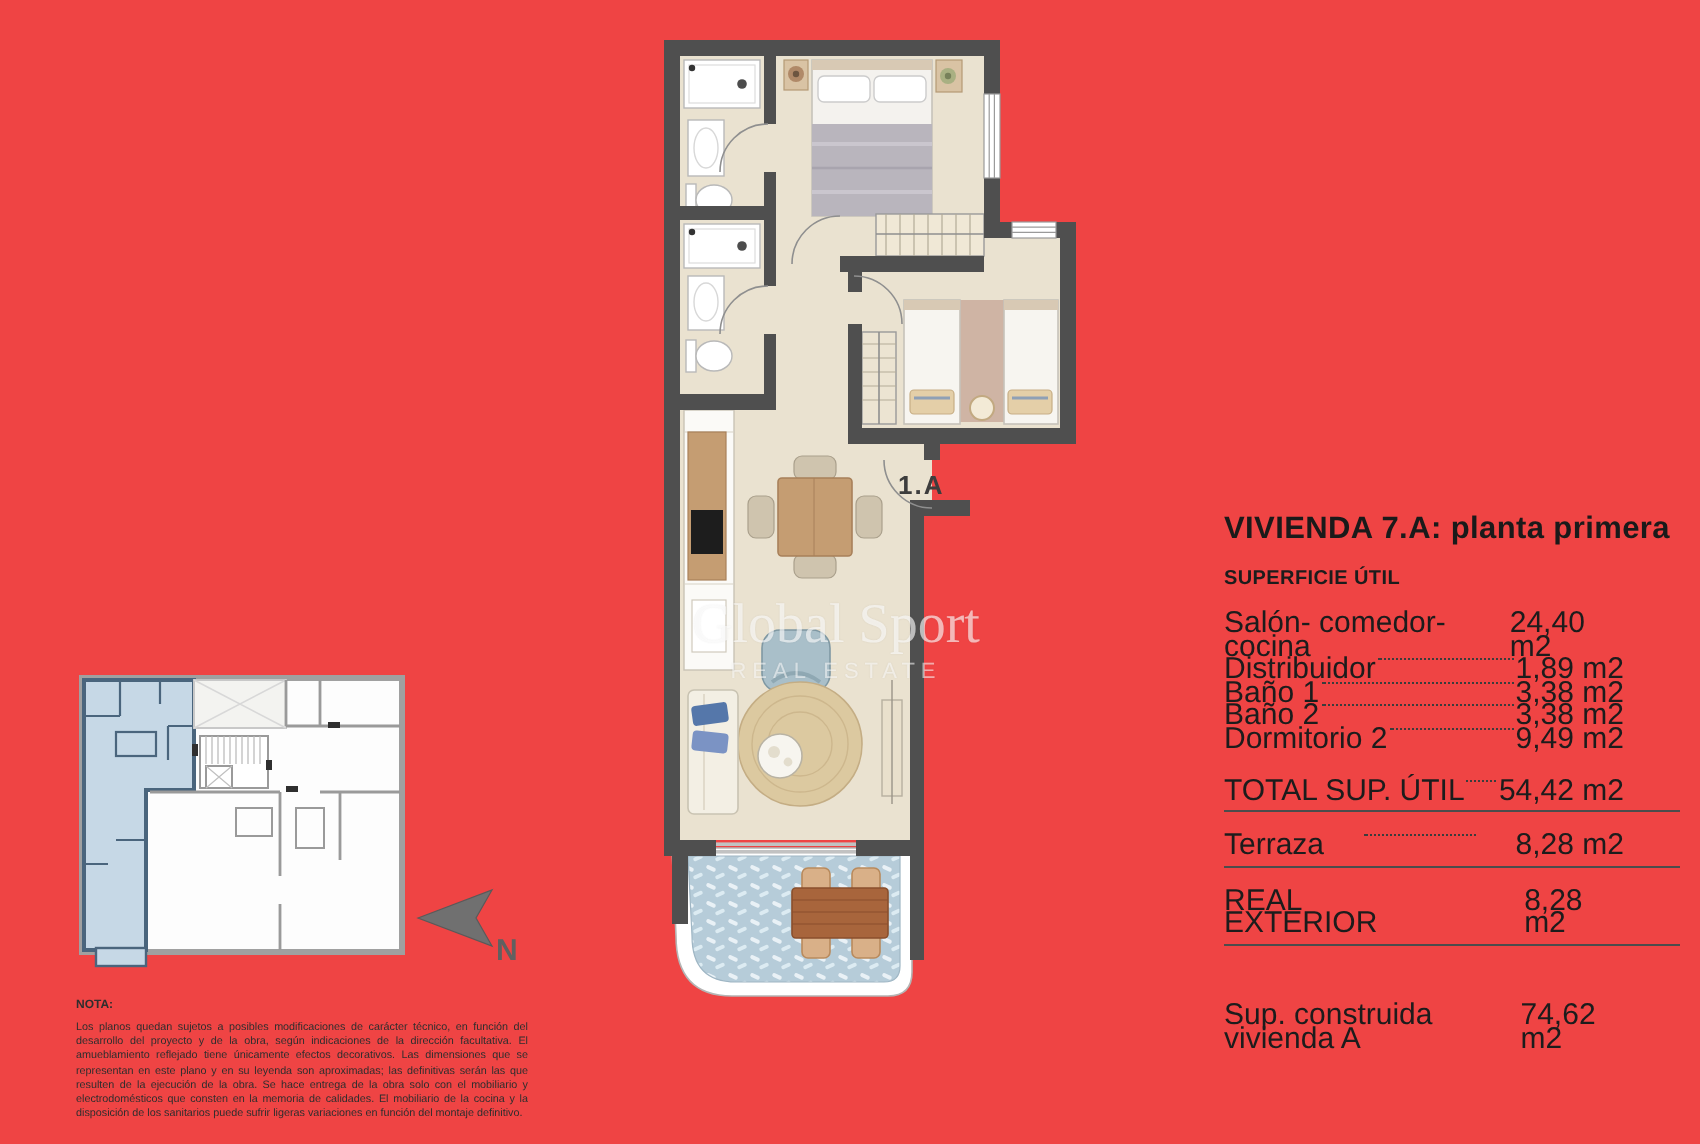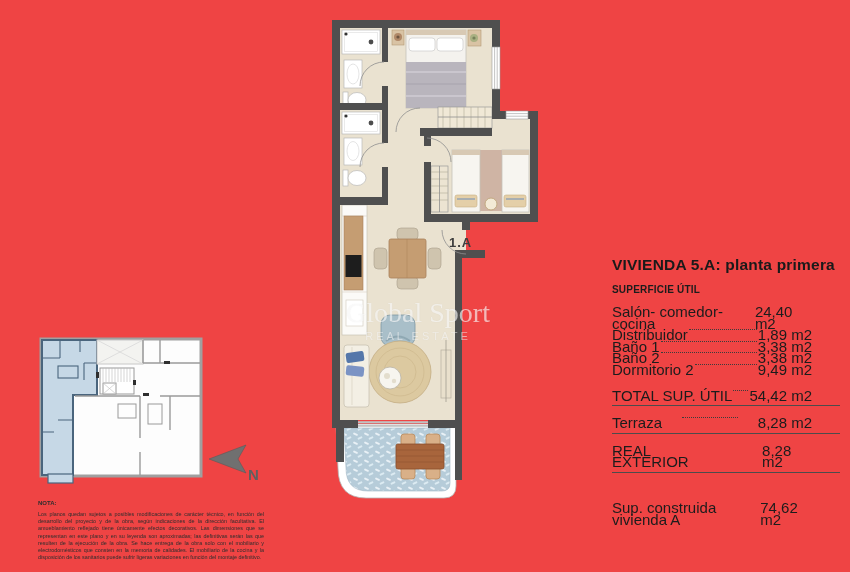--- a/index.html
+++ b/index.html
@@ -276,21 +276,21 @@
       <rect x="164" y="361" width="6" height="3"></rect>
     </g>
 
     <g>
       <polygon points="209,459 246,445 238,459 246,473" fill="#707070" stroke="#5a5a5a" stroke-width="0.6"></polygon>
       <text x="248" y="480" font-size="15" font-weight="bold" fill="#606060">N</text>
     </g>
   </svg>
 
   <div class="details">
-    <div class="title">VIVIENDA 5.A: planta primera</div>
+    <div class="title">VIVIENDA 7.A: planta primera</div>
 
     <div class="sec-h">SUPERFICIE ÚTIL</div>
 
     <div class="rows">
       <div class="row">
         <span>Salón- comedor-cocina</span>
         <span class="lead"></span>
         <span>24,40 m2</span>
       </div>
       <div class="row">

